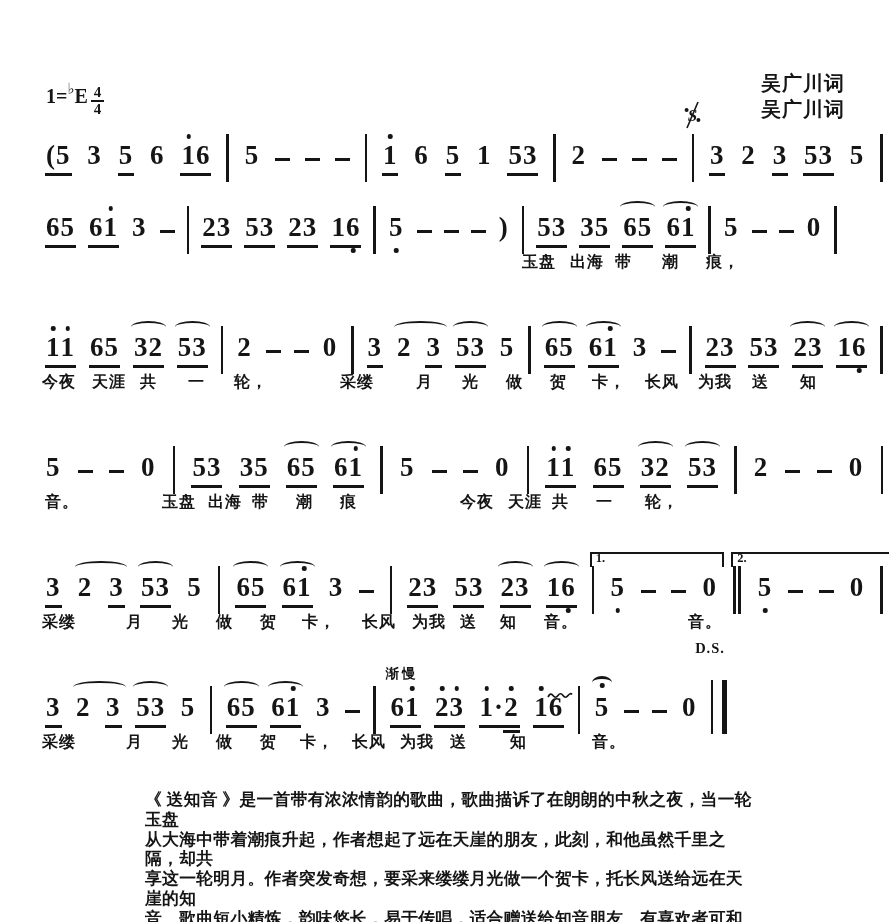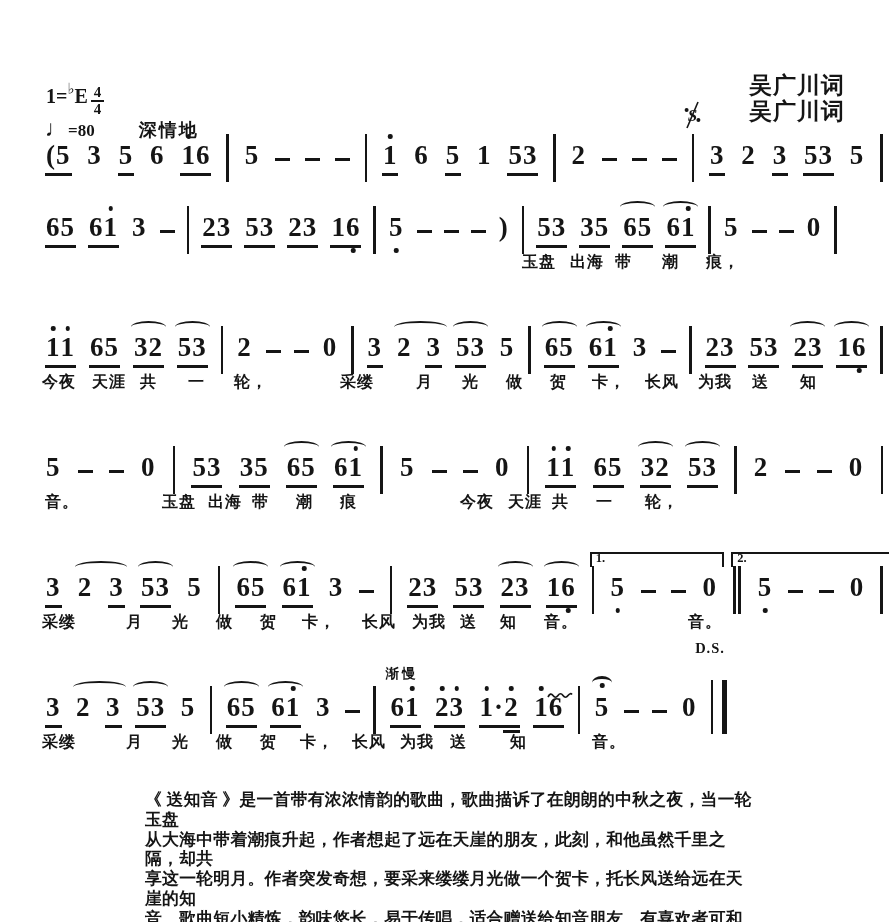--- a/index.html
+++ b/index.html
@@ -1,21 +1,21 @@
 <!DOCTYPE html>
 <html><head>
 <meta charset="utf-8">
 <style>
   html,body{margin:0;padding:0;background:#e8e8e8;}
   .page{position:relative;width:889px;height:922px;background:#ffffff;color:#151515;
         font-family:"Liberation Serif","DejaVu Serif",serif;overflow:hidden;}
   
   .title{position:absolute;top:30px;left:0;width:100%;text-align:center;
          font-size:37px;font-weight:700;letter-spacing:18px;text-indent:18px;white-space:nowrap;}
-  .credit{position:absolute;right:44px;font-size:23px;font-weight:600;letter-spacing:1px;}
+  .credit{position:absolute;right:44px;font-size:20px;font-weight:600;letter-spacing:1px;}
   .credit.lyr-c{top:70px}.credit.cmp-c{top:96px}
   
   .keyrow{position:absolute;left:46px;top:80px;font-size:20px;font-weight:700;}
   .flat{font-size:15px;vertical-align:9px;}
   .frac{display:inline-block;vertical-align:-11px;margin-left:3px;text-align:center;
         font-size:15px;line-height:13px;font-weight:700;}
   .frac .num{display:block;border-bottom:2px solid #151515;padding:0 3px 1px;}
   .frac .den{display:block;padding-top:1px;}
   .temporow{position:absolute;left:45px;top:116px;font-size:17px;font-weight:700;}
   .qnote{font-size:23px;}
@@ -60,21 +60,20 @@
 </style>
 </head>
 <body>
 
 <div class="page">
   <div class="credit lyr-c">吴广川词</div>
   <div class="credit cmp-c">吴广川词</div>
 
   <div class="keyrow"><span>1=</span><span class="flat">♭</span><span>E</span><span class="frac"><span class="num">4</span><span class="den">4</span></span></div>
 
-  <div class="temporow"><span class="qnote">♩</span><span>=80</span><span class="expr">深情地</span></div>
 
   <div>
       <div class="sys" style="top: 138px;">
         <div class="notes" style="width: 838px;">
           <span class="note u"><span class="ch">(</span><span class="ch">5</span></span>
           <span class="note"><span class="ch">3</span></span>
           <span class="note u"><span class="ch">5</span></span>
           <span class="note"><span class="ch">6</span></span>
           <span class="note u"><span class="ch">1<i class="dota"></i></span><span class="ch">6</span></span>
           <span class="bar sgl"></span>

